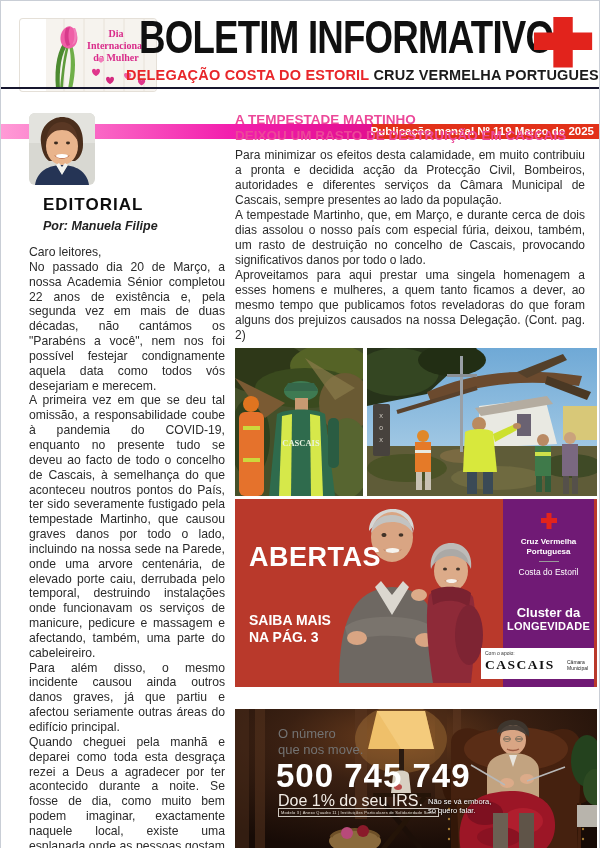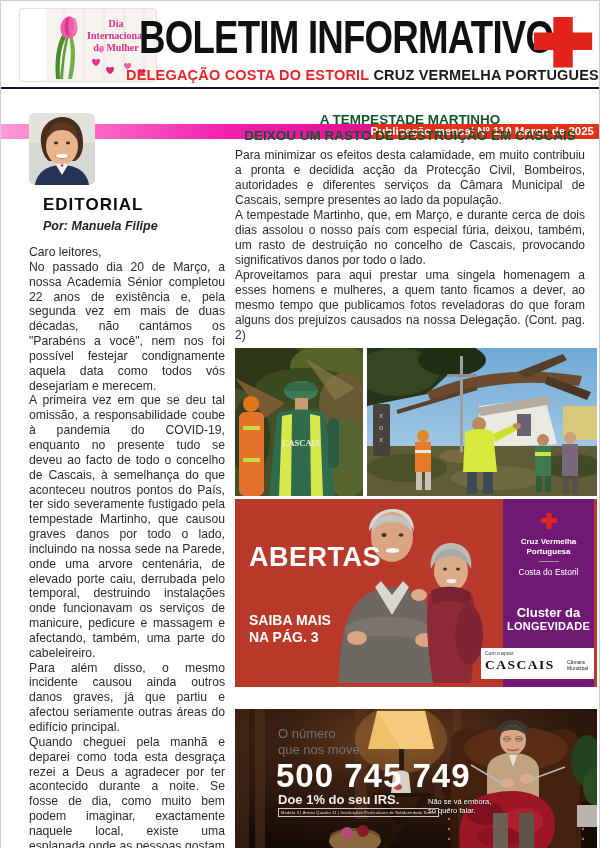--- a/index.html
+++ b/index.html
@@ -2,21 +2,21 @@
 <html><head>
 <meta charset="utf-8">
 <style>
   html,body{margin:0;padding:0;background:#fff;}
   .page{
     position:relative;width:598px;height:847px;background:#ffffff;
     border:1px solid #c9ced6;border-bottom:none;overflow:hidden;
     font-family:"Liberation Sans",sans-serif;color:#222;
   }
   
-  .badge{position:absolute;left:19px;top:8px;width:110px;height:72px;border-radius:3px;overflow:hidden;box-shadow:0 0 0 1px #e5e0d8;padding-left:26px;}
+  .badge{position:absolute;left:19px;top:18px;width:110px;height:72px;border-radius:3px;overflow:hidden;box-shadow:0 0 0 1px #e5e0d8;padding-left:26px;}
   .masthead-title{
     position:absolute;left:138px;top:10px;font-size:47px;font-weight:bold;color:#101010;
     letter-spacing:-1px;transform:scaleX(.78);transform-origin:left top;white-space:nowrap;line-height:52px;
   }
   .cross-logo{position:absolute;left:531px;top:16px;}
   .subtitle{position:absolute;left:125px;top:66px;font-size:14.5px;font-weight:bold;white-space:nowrap;letter-spacing:.2px;}
   .subtitle .red{color:#e8262a;}
   .subtitle .blk{color:#1b1b1b;}
   .top-rule{position:absolute;left:0;top:86px;width:598px;height:2px;background:#16162e;}
   .issue-bar{
@@ -33,21 +33,21 @@
   .right-col{margin-left:10px;width:362px;flex:none;}
   
   .ed-head{display:flex;align-items:flex-start;margin-top:6px;flex-direction:column;}
   .portrait{width:66px;height:72px;border-radius:6px;overflow:hidden;flex:none;}
   .ed-titles{margin-left:14px;margin-top:10px;}
   .ed-titles h2{margin:0;font-size:17px;letter-spacing:1px;color:#0d0d0d;}
   .byline{margin:4px 0 0;font-size:12.5px;font-weight:bold;font-style:italic;color:#222;}
   .ed-body{margin-top:12px;font-size:12.2px;line-height:14.85px;text-align:justify;color:#2b2b2b;}
   .ed-body p{margin:0;}
   
-  .headline{margin:5px 12px 4px 0;text-align:center;font-size:13.5px;line-height:16px;font-weight:bold;color:#14532d;}
+  .headline{margin:5px 12px 4px 0;text-align:left;font-size:13.5px;line-height:16px;font-weight:bold;color:#ec4899;}
   .art-body{font-size:12px;line-height:15px;text-align:justify;color:#2b2b2b;padding-right:12px;}
   .art-body p{margin:0;}
   
   .photos{margin-top:5px;display:flex;gap:4px;height:148px;}
   .photo1{width:128px;flex:none;overflow:hidden;}
   .photo2{flex:1;overflow:hidden;}
   .photos svg{display:block;}
   
   .ad-enroll{position:relative;margin-top:3px;width:362px;height:188px;background:#b9392b;overflow:hidden;}
   .ad-enroll .big{position:absolute;left:14px;top:12px;color:#fff;font-size:27px;line-height:31px;font-weight:bold;letter-spacing:.5px;}
@@ -62,21 +62,21 @@
   .bp-cluster .c1{font-size:13px;display:block;}
   .bp-cluster .c2{font-size:11px;letter-spacing:.2px;display:block;}
   .support-box{position:absolute;right:3px;bottom:8px;width:113px;height:31px;background:#fff;color:#111;z-index:3;}
   .support-box .lbl{position:absolute;left:4px;top:2px;font-size:5px;color:#333;}
   .support-box .logo{position:absolute;left:4px;top:9px;font-family:"Liberation Serif",serif;font-weight:bold;font-size:13.5px;letter-spacing:1.5px;}
   .support-box .sub{position:absolute;left:86px;top:11px;font-size:5px;line-height:6px;color:#222;}
   
   .ad-irs{position:relative;margin-top:22px;width:362px;height:143px;overflow:hidden;background:#1c0e08;}
   .ad-irs .tag{position:absolute;left:43px;top:17px;color:#737373;font-size:13px;line-height:15.5px;}
   .ad-irs .nif{position:absolute;left:41px;top:48px;color:#fff;font-size:33px;font-weight:bold;letter-spacing:1px;}
-  .ad-irs .cta{position:absolute;left:43px;top:83px;color:#f3ede6;font-size:13px;font-weight:bold;}
+  .ad-irs .cta{position:absolute;left:43px;top:83px;color:#f3ede6;font-size:16px;font-weight:normal;}
   .ad-irs .fine{position:absolute;left:43px;top:99px;color:#e8e2da;font-size:4px;border:.5px solid #cfc9c0;padding:1px 2px;letter-spacing:.2px;}
   .ad-irs .speech{position:absolute;left:193px;top:88px;color:#fff;font-size:7.5px;line-height:9px;text-shadow:0 0 2px #000;}
 </style>
 </head>
 <body>
 
 <div class="page">
 
   <div class="badge">
     <svg width="110" height="72" viewBox="0 0 110 72">

